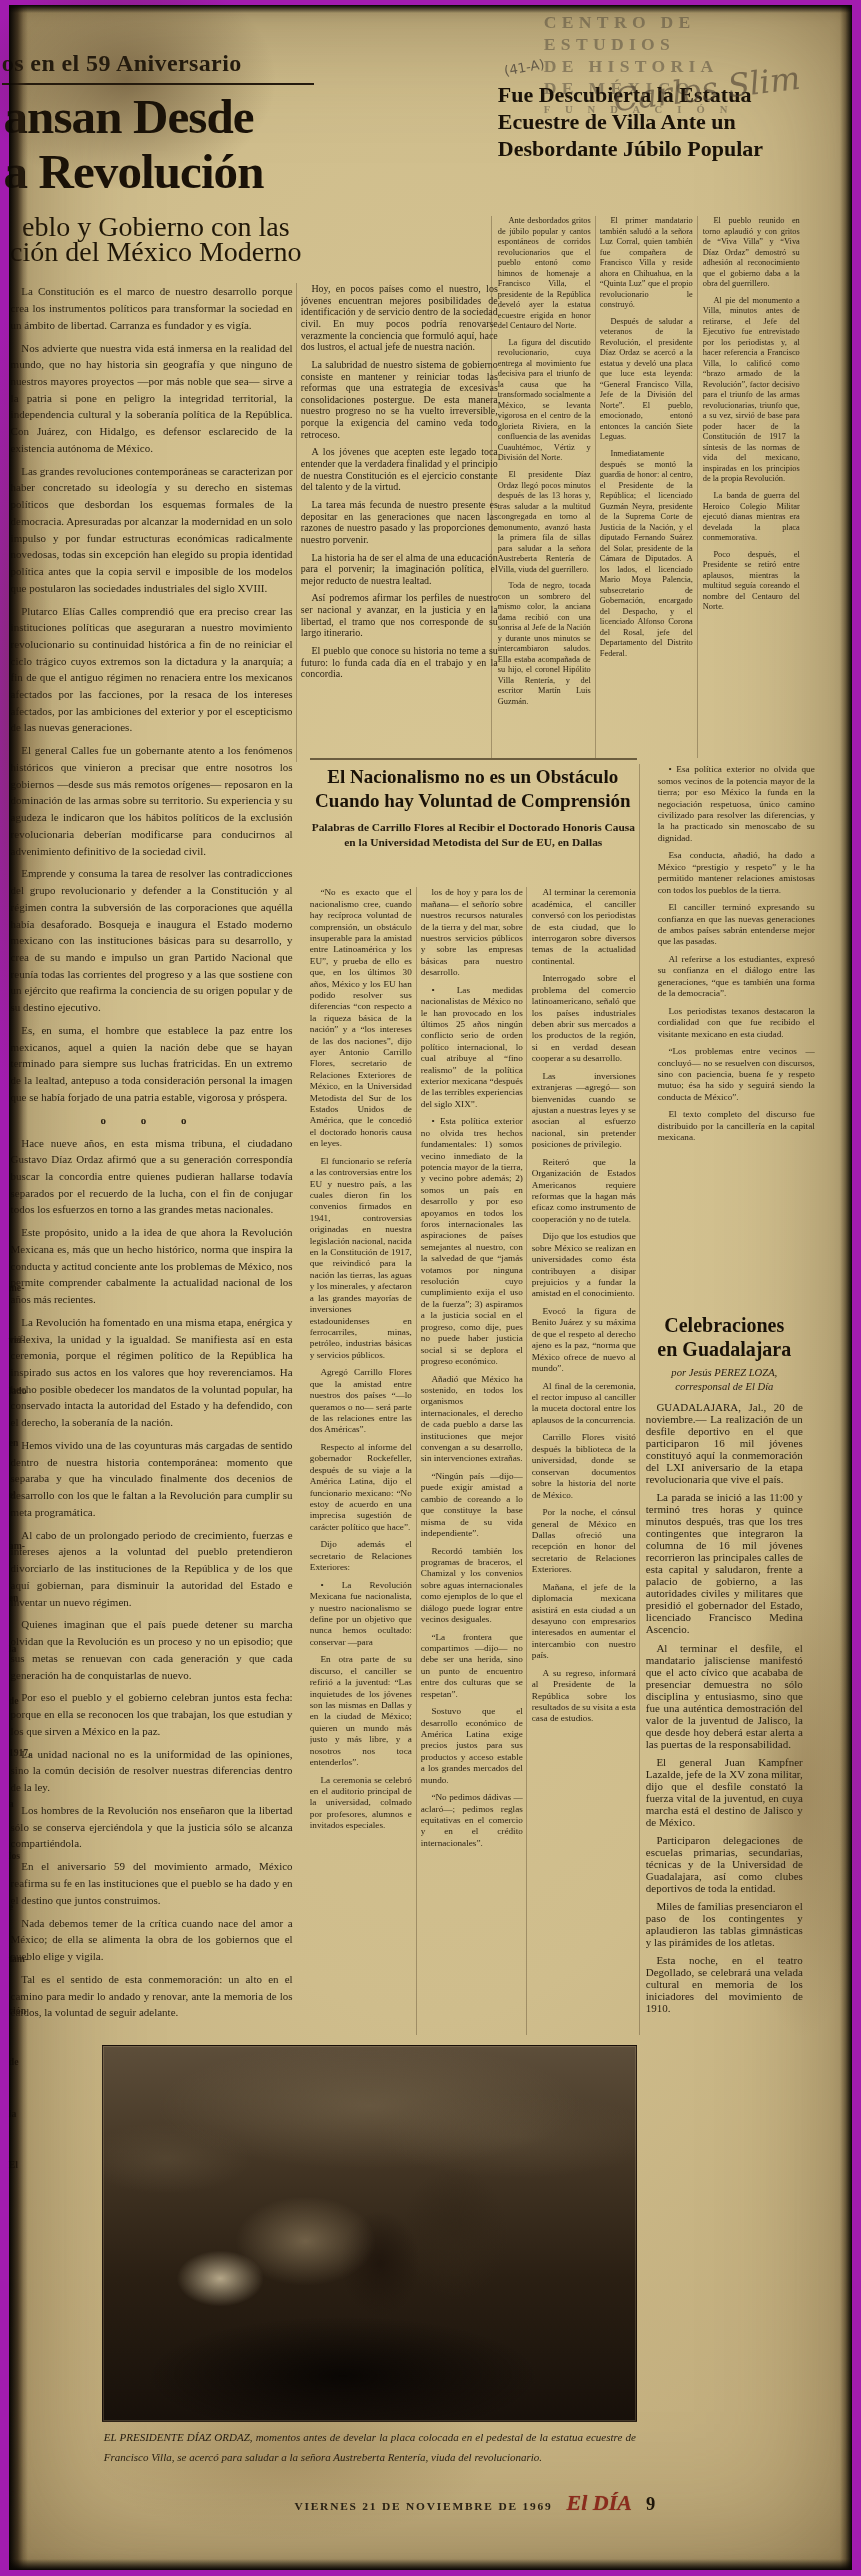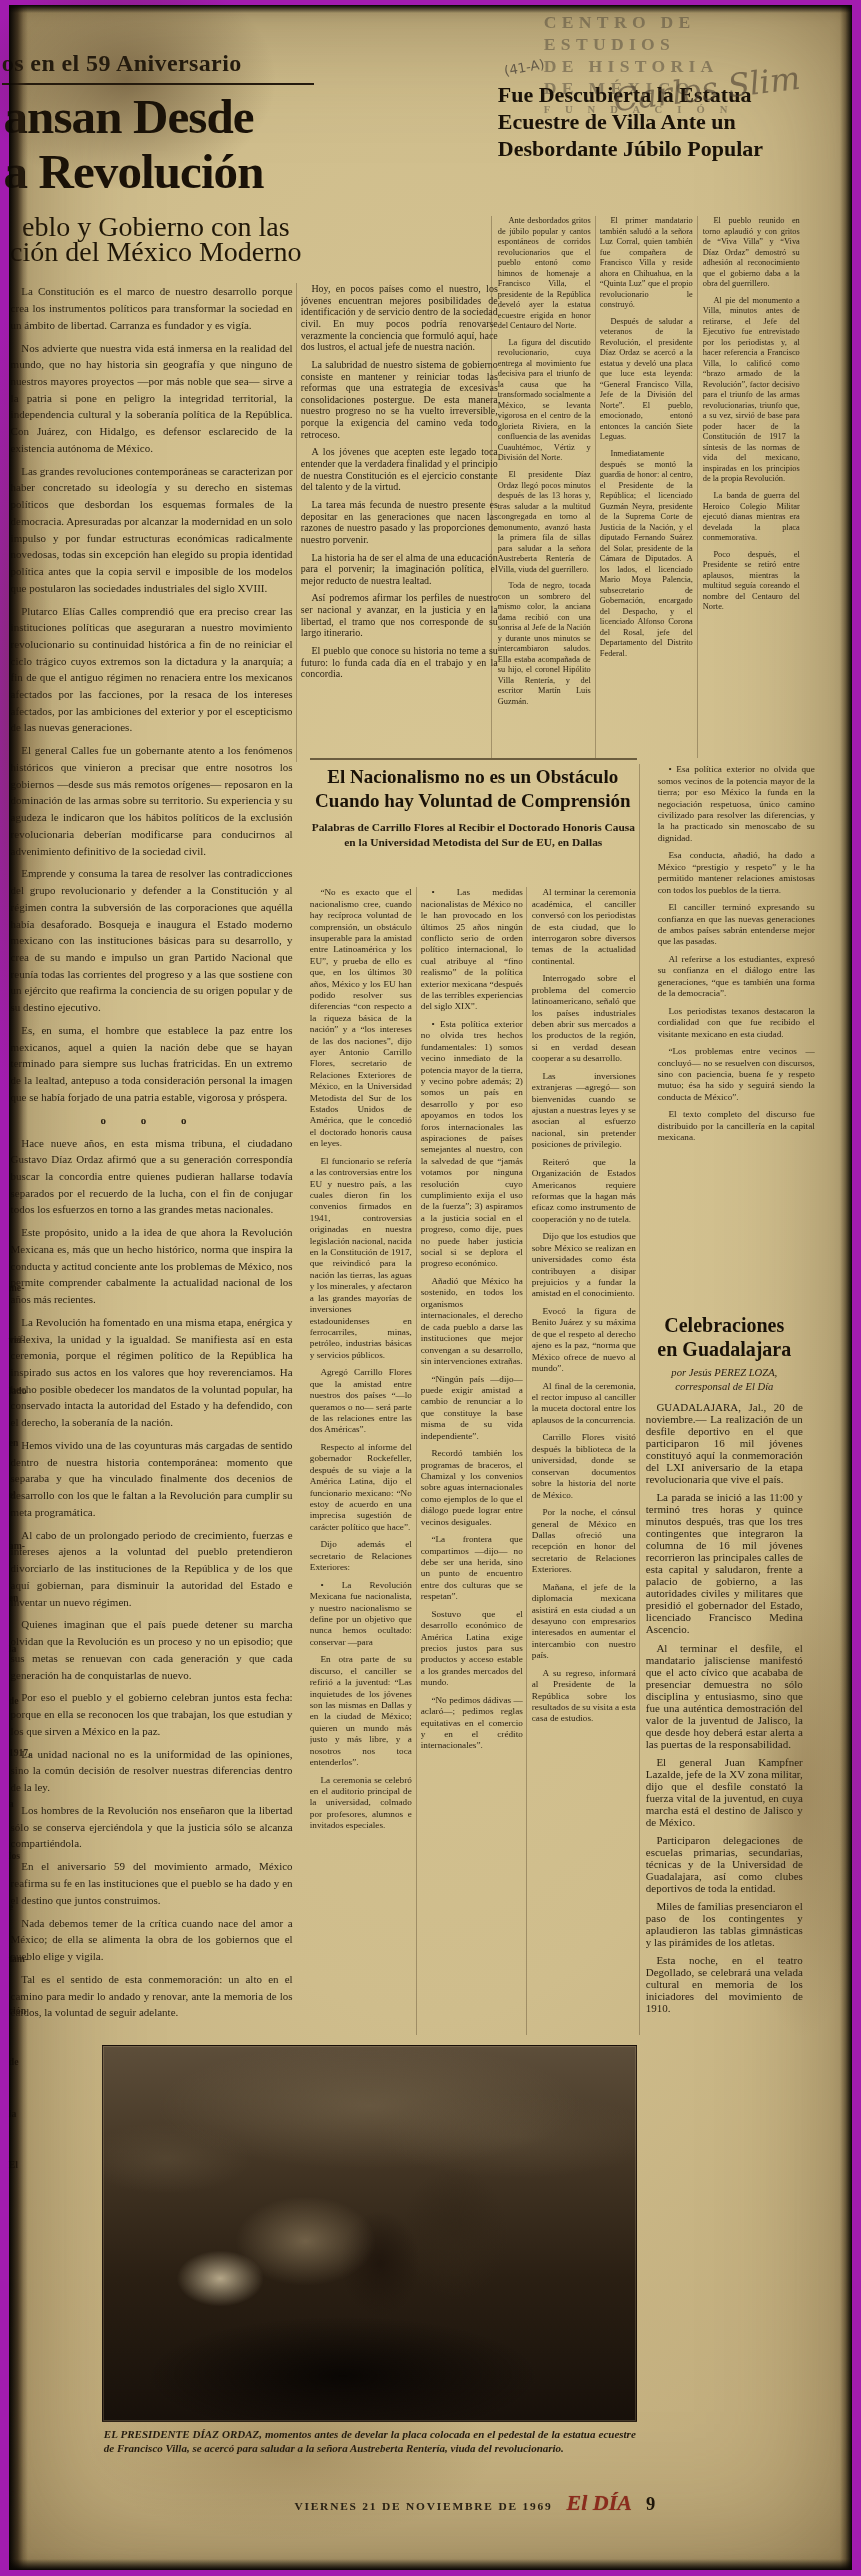--- a/index.html
+++ b/index.html
@@ -68,22 +68,22 @@
      background:
        radial-gradient(62px 40px at 22% 62%, rgba(215,200,165,.8), rgba(0,0,0,0) 70%),
        radial-gradient(97px 62px at 38% 52%, rgba(165,145,110,.55), rgba(0,0,0,0) 72%),
        radial-gradient(53px 70px at 52% 58%, rgba(30,20,12,.85), rgba(0,0,0,0) 75%),
        radial-gradient(70px 88px at 66% 50%, rgba(50,38,24,.8), rgba(0,0,0,0) 75%),
        radial-gradient(264px 79px at 50% 16%, rgba(125,108,80,.5), rgba(0,0,0,0) 80%),
        radial-gradient(176px 53px at 78% 24%, rgba(95,80,58,.5), rgba(0,0,0,0) 80%),
        radial-gradient(106px 44px at 12% 30%, rgba(100,85,62,.45), rgba(0,0,0,0) 80%),
        radial-gradient(229px 70px at 45% 88%, rgba(8,5,3,.9), rgba(0,0,0,0) 85%),
        linear-gradient(180deg,#5d4e3a 0%, #443625 30%, #2a1f13 62%, #17100a 100%);}
-  .caption{left:95px;top:2422px;width:532px;font-weight:bold;font-style:italic;font-size:11px;
-     line-height:14px;text-align:justify;color:#241b0e;z-index:2;}
+  .caption{left:95px;top:2422px;width:532px;font-weight:normal;font-style:italic;font-size:11px;
+     line-height:20px;text-align:justify;color:#241b0e;z-index:2;}
   .cap-lead{text-transform:uppercase;}
   
   .footer{left:255px;top:2485px;width:422px;display:flex;align-items:baseline;justify-content:center;gap:14px;z-index:2;}
   .footer-date{font-size:11.4px;letter-spacing:1.8px;font-weight:600;color:#2a2114;}
   .brand{font-size:22px;font-weight:bold;font-style:italic;color:#8b2b1c;text-shadow:0 0 0.9px rgba(90,20,10,.5);}
   .pageno{font-size:18.5px;font-weight:bold;color:#1d1509;}
   
   .fragments{left:0px;top:1278px;width:42px;color:#2b2213;z-index:2;}
   .fragments p{margin:0 0 41px;font-weight:bold;font-size:9.7px;line-height:10.6px;text-indent:0;}
 </style>
@@ -185,24 +185,25 @@
         <p>“No es exacto que el nacionalismo cree, cuando hay recíproca voluntad de comprensión, un obstáculo insuperable para la amistad entre Latinoamérica y los EU”, y prueba de ello es que, en los últimos 30 años, México y los EU han podido resolver sus diferencias “con respecto a la riqueza básica de la nación” y a “los intereses de las dos naciones”, dijo ayer Antonio Carrillo Flores, secretario de Relaciones Exteriores de México, en la Universidad Metodista del Sur de los Estados Unidos de América, que le concedió el doctorado honoris causa en leyes.</p>
         <p>El funcionario se refería a las controversias entre los EU y nuestro país, a las cuales dieron fin los convenios firmados en 1941, controversias originadas en nuestra legislación nacional, nacida en la Constitución de 1917, que reivindicó para la nación las tierras, las aguas y los minerales, y afectaron a las grandes mayorías de inversiones estadounidenses en ferrocarriles, minas, petróleo, industrias básicas y servicios públicos.</p>
         <p>Agregó Carrillo Flores que la amistad entre nuestros dos países “—lo queramos o no— será parte de las relaciones entre las dos Américas”.</p>
         <p>Respecto al informe del gobernador Rockefeller, después de su viaje a la América Latina, dijo el funcionario mexicano: “No estoy de acuerdo en una imprecisa sugestión de carácter político que hace”.</p>
         <p>Dijo además el secretario de Relaciones Exteriores:</p>
         <p>• La Revolución Mexicana fue nacionalista, y nuestro nacionalismo se define por un objetivo que nunca hemos ocultado: conservar —para</p>
         <p>En otra parte de su discurso, el canciller se refirió a la juventud: “Las inquietudes de los jóvenes son las mismas en Dallas y en la ciudad de México; quieren un mundo más justo y más libre, y a nosotros nos toca entenderlos”.</p>
         <p>La ceremonia se celebró en el auditorio principal de la universidad, colmado por profesores, alumnos e invitados especiales.</p>
       </div>
     <div class="abs nac-c nac-c2 body-col">
+        <p>los de hoy y para los de mañana— el señorío sobre nuestros recursos naturales de la tierra y del mar, sobre nuestros servicios públicos y sobre las empresas básicas para nuestro desarrollo.</p>
         <p>• Las medidas nacionalistas de México no le han provocado en los últimos 25 años ningún conflicto serio de orden político internacional, lo cual atribuye al “fino realismo” de la política exterior mexicana “después de las terribles experiencias del siglo XIX”.</p>
         <p>• Esta política exterior no olvida tres hechos fundamentales: 1) somos vecino inmediato de la potencia mayor de la tierra, y vecino pobre además; 2) somos un país en desarrollo y por eso apoyamos en todos los foros internacionales las aspiraciones de países semejantes al nuestro, con la salvedad de que “jamás votamos por ninguna resolución cuyo cumplimiento exija el uso de la fuerza”; 3) aspiramos a la justicia social en el progreso, como dije, pues no puede haber justicia social si se deplora el progreso económico.</p>
         <p>Añadió que México ha sostenido, en todos los organismos internacionales, el derecho de cada pueblo a darse las instituciones que mejor convengan a su desarrollo, sin intervenciones extrañas.</p>
-        <p>“Ningún país —dijo— puede exigir amistad a cambio de renunciar a lo que constituye la base misma de su vida independiente”.</p>
+        <p>“Ningún país —dijo— puede exigir amistad a cambio de coreando a lo que constituye la base misma de su vida independiente”.</p>
         <p>Recordó también los programas de braceros, el Chamizal y los convenios sobre aguas internacionales como ejemplos de lo que el diálogo puede lograr entre vecinos desiguales.</p>
         <p>“La frontera que compartimos —dijo— no debe ser una herida, sino un punto de encuentro entre dos culturas que se respetan”.</p>
         <p>Sostuvo que el desarrollo económico de América Latina exige precios justos para sus productos y acceso estable a los grandes mercados del mundo.</p>
         <p>“No pedimos dádivas —aclaró—; pedimos reglas equitativas en el comercio y en el crédito internacionales”.</p>
       </div>
     <div class="abs nac-c nac-c3 body-col">
         <p>Al terminar la ceremonia académica, el canciller conversó con los periodistas de esta ciudad, que lo interrogaron sobre diversos temas de la actualidad continental.</p>
         <p>Interrogado sobre el problema del comercio latinoamericano, señaló que los países industriales deben abrir sus mercados a los productos de la región, si en verdad desean cooperar a su desarrollo.</p>
         <p>Las inversiones extranjeras —agregó— son bienvenidas cuando se ajustan a nuestras leyes y se asocian al esfuerzo nacional, sin pretender posiciones de privilegio.</p>
         <p>Reiteró que la Organización de Estados Americanos requiere reformas que la hagan más eficaz como instrumento de cooperación y no de tutela.</p>

